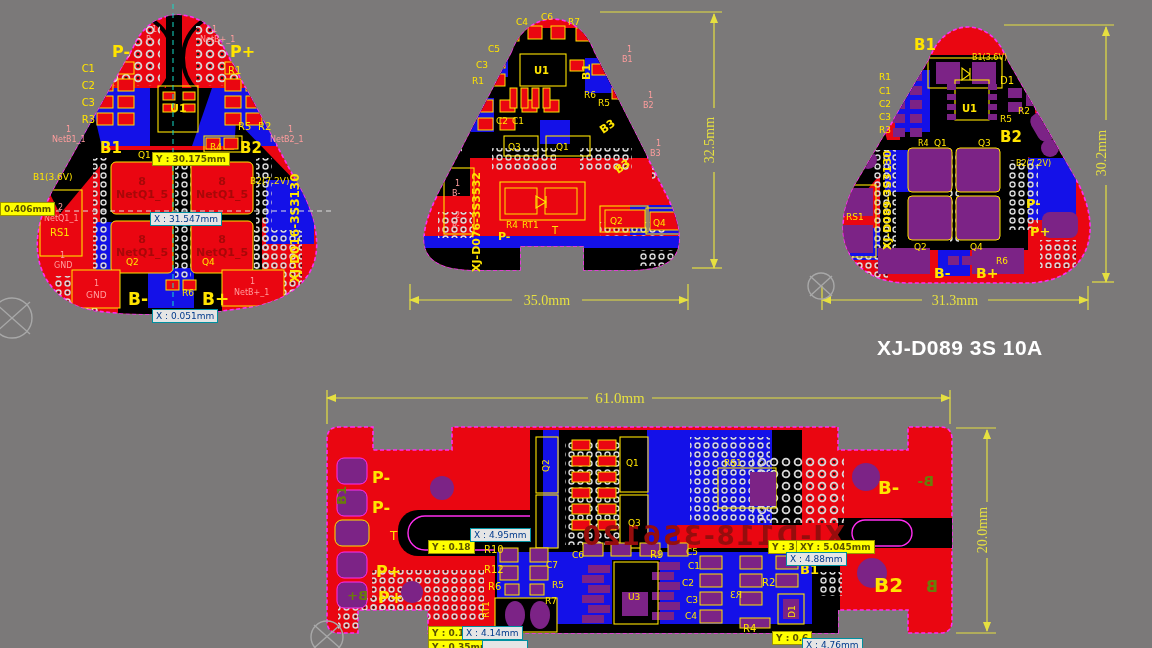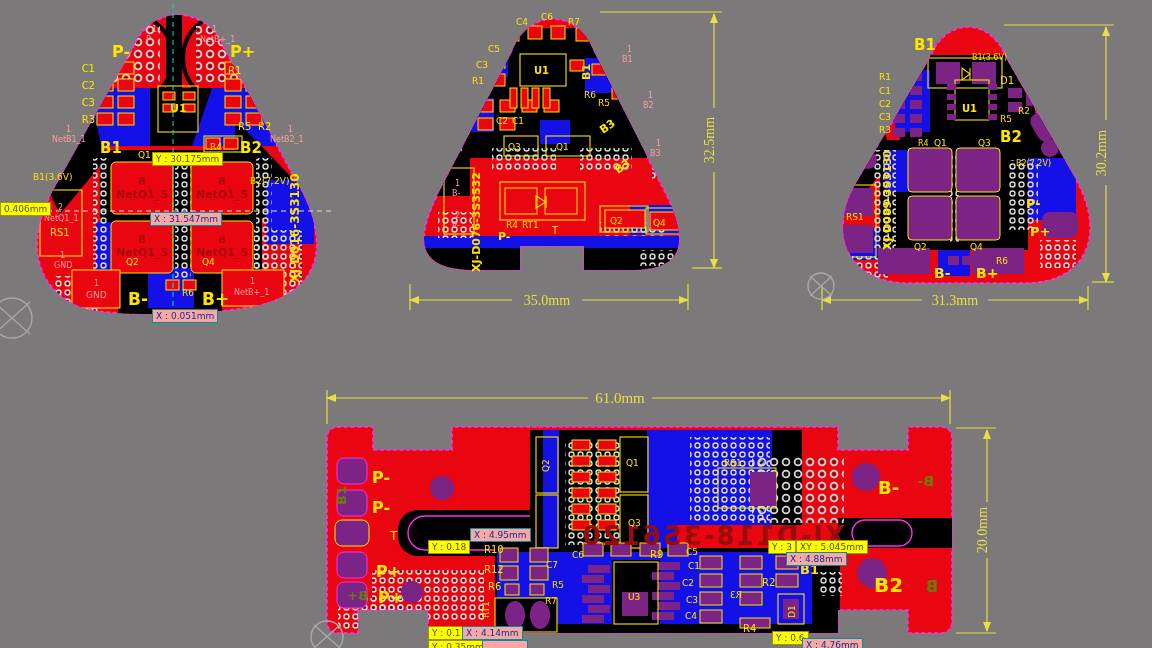--- a/index.html
+++ b/index.html
@@ -3,22 +3,22 @@
 <meta charset="utf-8">
 <style>
   html,body{margin:0;padding:0;background:#7b7979;}
   .stage{position:relative;width:1152px;height:648px;overflow:hidden;background:#7b7979;
          font-family:"DejaVu Sans",sans-serif;}
   .stage svg{position:absolute;left:0;top:0;}
   .caption{position:absolute;color:#ffffff;font:bold 21px "Liberation Sans",sans-serif;
            letter-spacing:.5px;white-space:nowrap;}
   .tip{position:absolute;font:9px "DejaVu Sans",sans-serif;line-height:12px;height:12px;
        padding:0 3px;white-space:nowrap;z-index:5;}
-  .tip.ty{background:#ffff00;color:#5a5200;border:1px solid #9c9400;}
-  .tip.tx{background:#fca5a5;color:#003a8c;border:1px solid #0090a0;}
+  .tip.ty{background:#ffff00;color:#5a5200;border:1px solid #9c9400;font-weight:bold;}
+  .tip.tx{background:#e5e5e5;color:#003a8c;border:1px solid #0090a0;}
   
   text{font-family:"DejaVu Sans",sans-serif;}
   .silk{fill:#ffe400;font-size:10px;}
   .sb{font-weight:bold;}
   .net{fill:#ff9d9d;font-size:8px;}
   .fet{fill:#a80808;font-size:11px;font-weight:bold;}
   .dim{fill:#e6e040;font-family:"Liberation Serif",serif;font-size:14px;}
   .mir{fill:#6a7d0a;font-weight:bold;}
   .dimln{stroke:#e6e040;stroke-width:1.2;fill:none;}
   .bout{fill:#ea0611;stroke:#ff2ef0;stroke-width:1.6;stroke-dasharray:4 2.5;}
@@ -545,20 +545,21 @@
     <line x1="810" y1="276" x2="832" y2="296"></line>
         <line x1="810" y1="296" x2="832" y2="276"></line>
   </g>
   <g class="origin">
     <circle cx="327" cy="637" r="16"></circle>
     <line x1="314" y1="625" x2="340" y2="648"></line>
         <line x1="314" y1="648" x2="340" y2="625"></line>
   </g>
 </svg>
 
+<div class="caption" style="left:877px;top:336px">XJ-D089 3S 10A</div>
 
 <div class="tip ty" style="left:152px;top:152px">Y : 30.175mm</div>
 <div class="tip tx" style="left:150px;top:212px">X : 31.547mm</div>
 <div class="tip ty" style="left:0px;top:202px">0.406mm</div>
 <div class="tip tx" style="left:152px;top:309px">X : 0.051mm</div>
 
 <div class="tip ty" style="left:428px;top:540px">Y : 0.18</div>
 <div class="tip tx" style="left:470px;top:528px">X : 4.95mm</div>
 <div class="tip ty" style="left:428px;top:626px">Y : 0.1</div>
 <div class="tip tx" style="left:462px;top:626px">X : 4.14mm</div>

